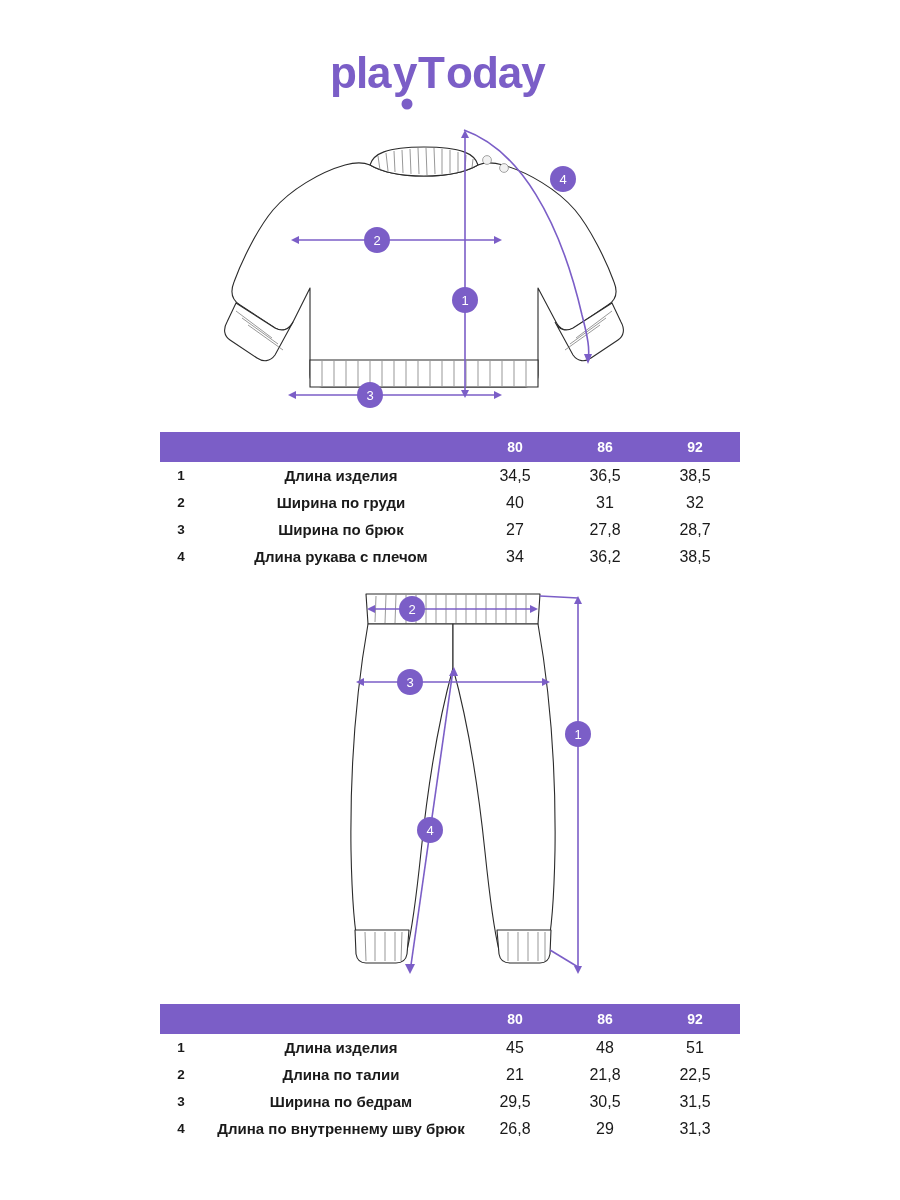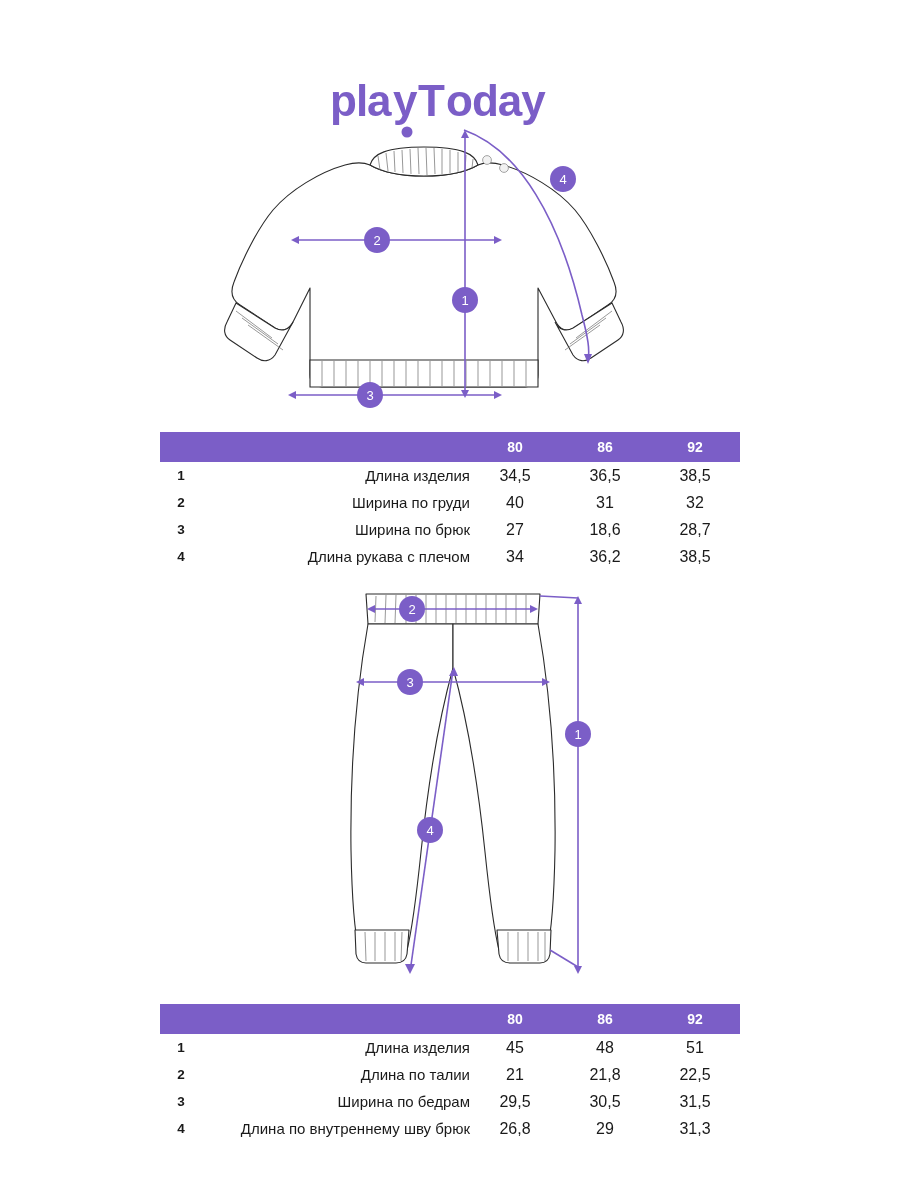--- a/index.html
+++ b/index.html
@@ -12,21 +12,21 @@
     font-family: "Liberation Sans", sans-serif;
     color: #1a1a1a;
     position: relative;
     overflow: hidden;
   }
 
   
   .logo-wrap {
     width: 100%;
     text-align: center;
-    padding-top: 76px;
+    padding-top: 48px;
     height: 110px;
   }
   .logo-svg { display: inline-block; }
 
   
   .figure {
     position: relative;
     width: 900px;
   }
   .fig-top { height: 310px; }
@@ -58,23 +58,24 @@
   .size-table tbody td {
     padding: 4.5px 0;
     color: #1a1a1a;
   }
   .size-table td.c-num {
     text-align: center;
     font-weight: bold;
     font-size: 13.5px;
   }
   .size-table td.c-name {
-    text-align: right;
+    text-align: center;
     padding-left: 10px;
     font-size: 15px;
+    font-weight: bold;
   }
   .size-table td.c-val {
     text-align: center;
     font-size: 16px;
   }
 
   .table-block-top { margin-top: 6px; }
   .table-block-bottom { margin-top: 4px; }
 
   
@@ -231,21 +232,21 @@
         <td class="c-num">2</td>
         <td class="c-name">Ширина по груди</td>
         <td class="c-val">40</td>
         <td class="c-val">31</td>
         <td class="c-val">32</td>
       </tr>
       <tr>
         <td class="c-num">3</td>
         <td class="c-name">Ширина по брюк</td>
         <td class="c-val">27</td>
-        <td class="c-val">18,6</td>
+        <td class="c-val">27,8</td>
         <td class="c-val">28,7</td>
       </tr>
       <tr>
         <td class="c-num">4</td>
         <td class="c-name">Длина рукава с плечом</td>
         <td class="c-val">34</td>
         <td class="c-val">36,2</td>
         <td class="c-val">38,5</td>
       </tr>
     </tbody>

